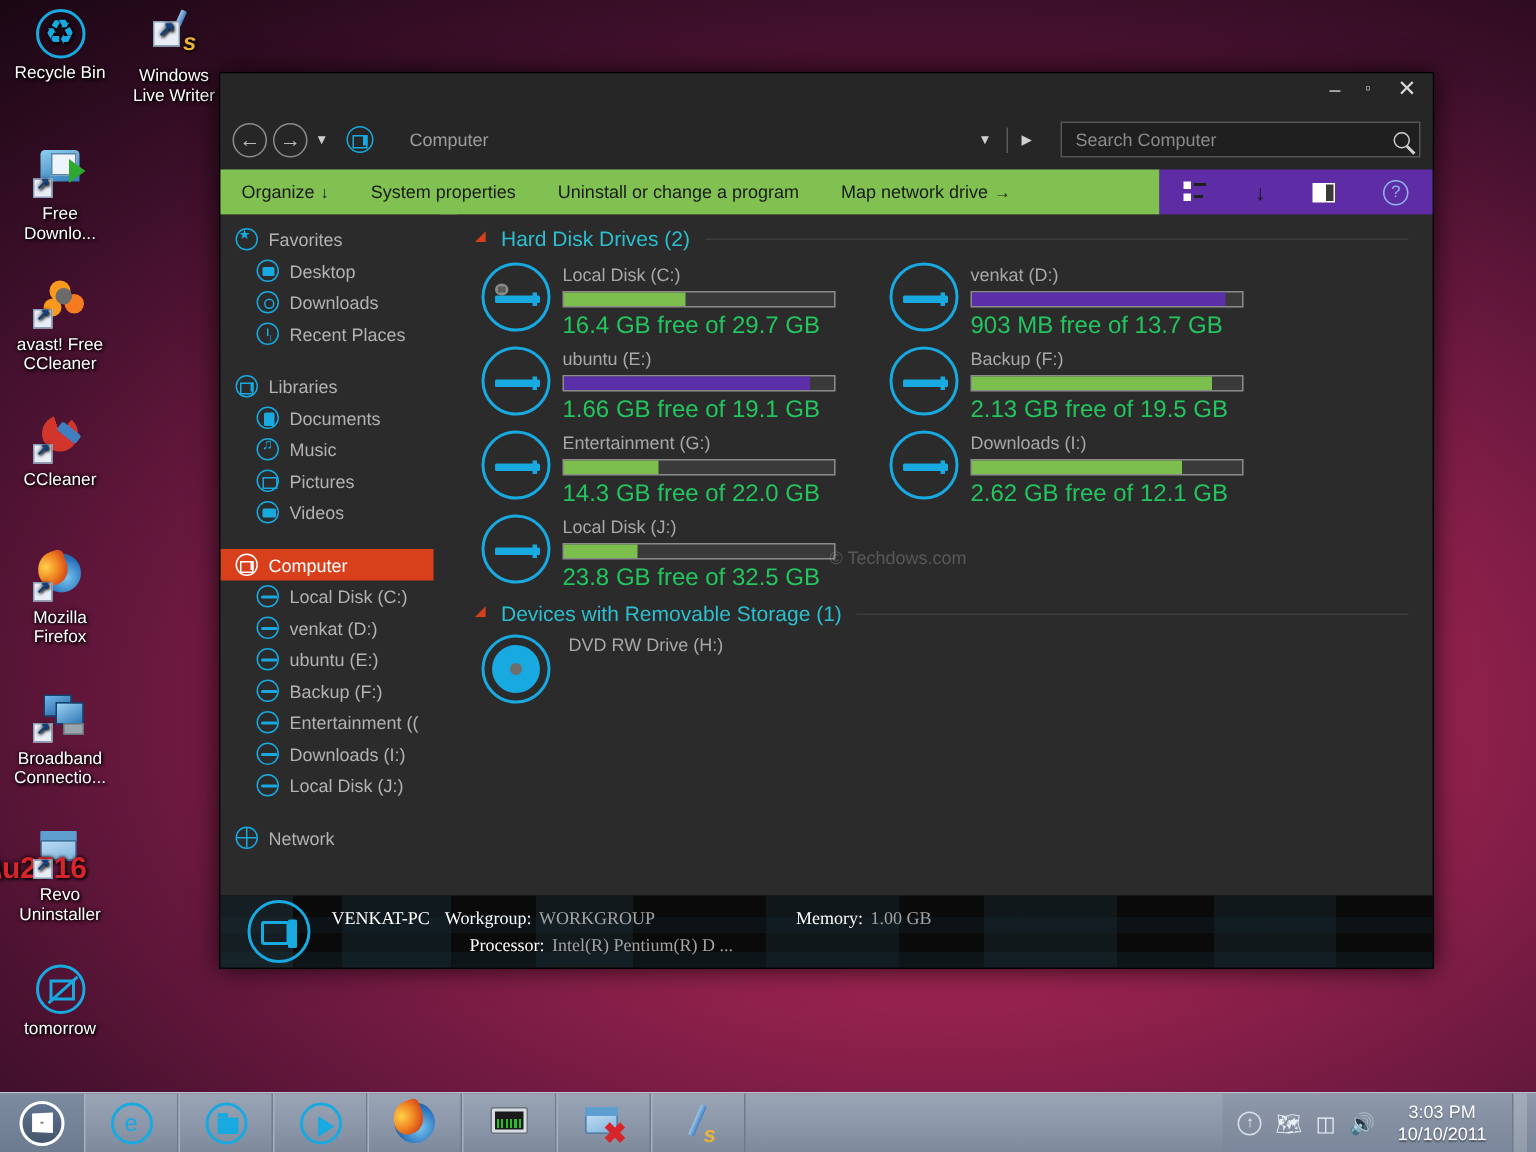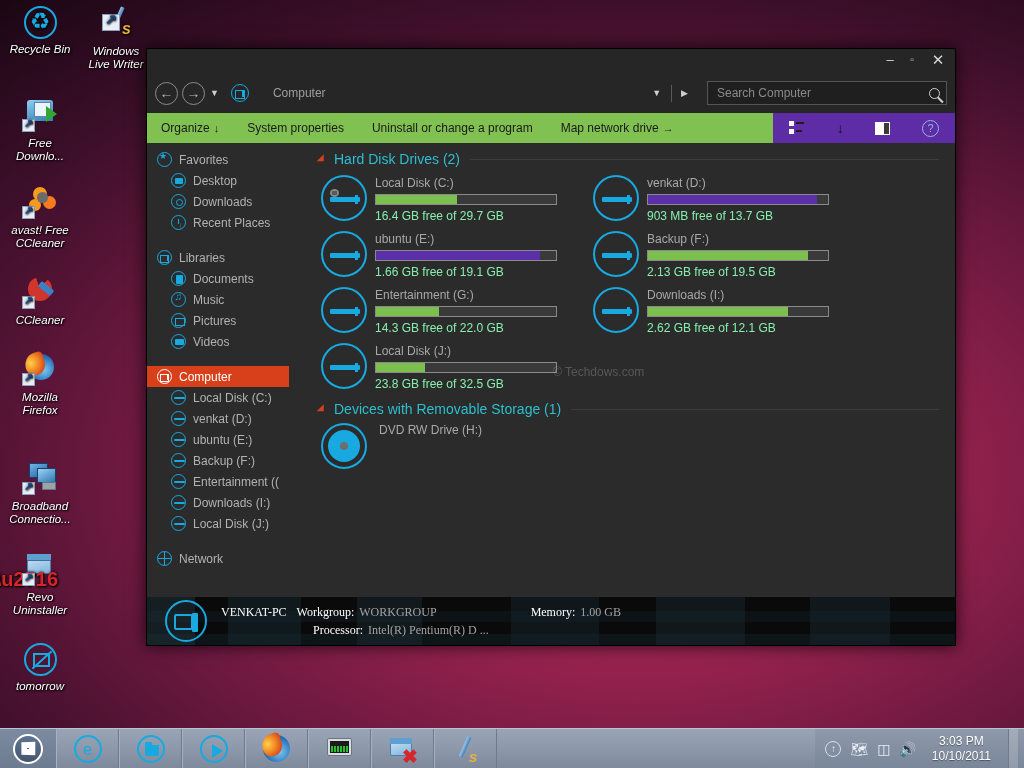--- a/index.html
+++ b/index.html
@@ -13,21 +13,21 @@
   }
 
   
   #desktop-icons { position: absolute; left: 0; top: 0; width: 152px; height: 724px; }
   .desk-icon {
     position: absolute; width: 78px; text-align: center;
     color: #ffffff; font-size: 11.5px; line-height: 13px;
     text-shadow: 1px 1px 2px #000, 0 0 3px #000;
   }
   .desk-icon .glyph { height: 34px; margin-bottom: 3px; position: relative; }
-  .desk-icon .lbl { display: block; font-style: italic; }
+  .desk-icon .lbl { display: block; }
 
   .ic-recycle {
     width: 33px; height: 33px; border: 2.5px solid #17a9e0; border-radius: 50%;
     margin: 0 auto; position: relative; background: transparent;
   }
   .ic-recycle:after {
     content: "\267B"; position: absolute; left: 0; right: 0; top: -3px;
     font-size: 23px; color: #17a9e0; line-height: 33px;
   }
   .sq-icon {
@@ -267,21 +267,21 @@
   .drive .dicon .win:after {
     content:""; position:absolute; left:2px; top:2px; width:5px;height:4px; background:#5a5a5a;
   }
   .drive .dinfo { padding-top: 1px; }
   .drive .dname { color: #a8a8a8; font-size: 12px; margin-bottom: 4px; }
   .drive .dbar {
     width: 182px; height: 11px; background: #3a3a3a; border: 1px solid #8a8a8a;
     margin-bottom: 4px;
   }
   .drive .dfill { height: 100%; }
-  .drive .dfree { color: #86efac; font-size: 12px; }
+  .drive .dfree { color: #22c55e; font-size: 16px; }
 
   .dvd { display:flex; align-items:flex-start; margin-left: 4px; margin-top: 2px; }
   .dvd .dvdicon {
     width: 46px; height: 46px; border: 2.6px solid #17a9e0; border-radius:50%;
     position: relative; flex: none; margin-right: 12px;
   }
   .dvd .dvdicon .disc {
     position:absolute; left:5px; top:5px; width:32px;height:32px;border-radius:50%;
     background:#17a9e0;
   }
@@ -460,21 +460,21 @@
     <div class="glyph">
       <div class="sq-icon ic-ccleaner">
           <div class="c"></div>
           <div class="b"></div>
           <div class="shortcut-arrow"></div>
         </div>
     </div>
     <span class="lbl">CCleaner</span>
   </div>
 
-  <div class="desk-icon" style="left:1px; top:352px;">
+  <div class="desk-icon" style="left:1px; top:367px;">
     <div class="glyph">
       <div class="sq-icon ic-ffx">
           <div class="globe"></div>
           <div class="fire"></div>
           <div class="shortcut-arrow"></div>
         </div>
     </div>
     <span class="lbl">Mozilla</span>
     <span class="lbl">Firefox</span>
   </div>

